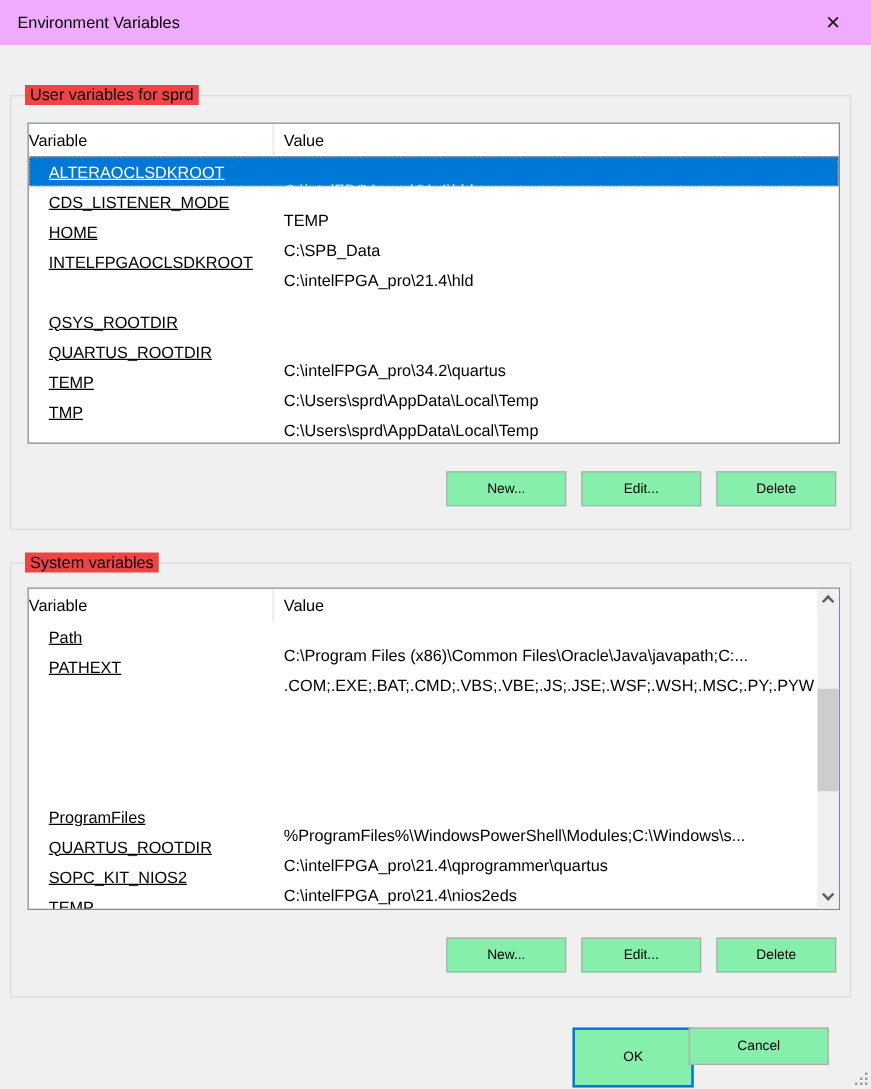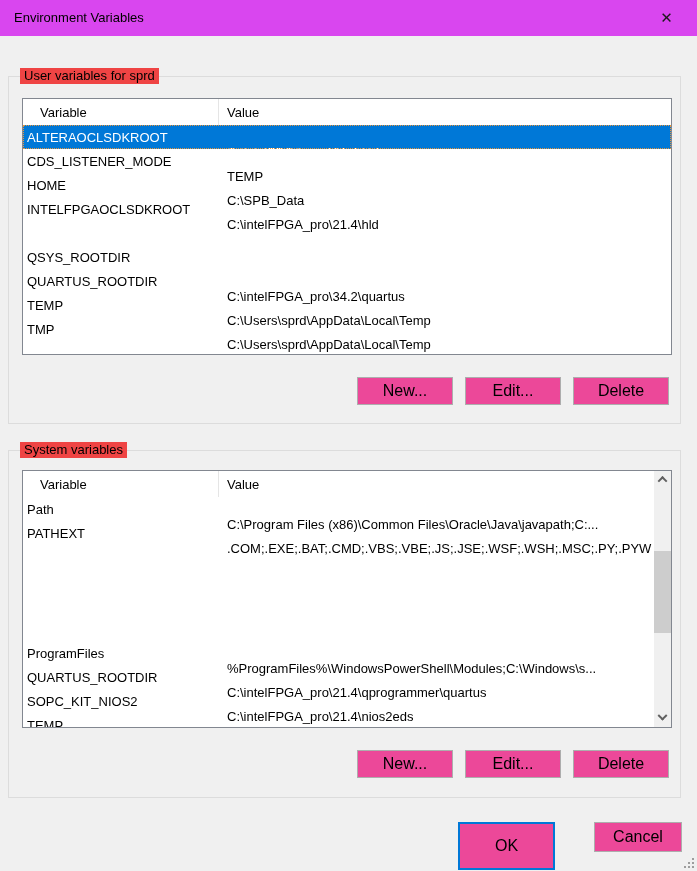--- a/index.html
+++ b/index.html
@@ -6,21 +6,21 @@
   html,body { width:697px; height:871px; }
   body {
     font-family:"Liberation Sans", sans-serif;
     background:#f0f0f0;
     position:relative;
     overflow:hidden;
     font-size:13px;
     color:#000;
   }
   
-  .titlebar { position:absolute; left:0; top:0; width:697px; height:36px; background:#d946ef; }
+  .titlebar { position:absolute; left:0; top:0; width:697px; height:36px; background:#f0abfc; }
   .titlebar .title { position:absolute; left:14px; top:0; line-height:36px; font-size:13px; }
   .close-btn {
     position:absolute; right:8px; top:0; width:45px; height:36px;
     display:flex; align-items:center; justify-content:center;
     font-size:15px; color:#1a1a1a; background:transparent; border:none; cursor:default;
   }
   
   .groupbox { position:absolute; border:1px solid #dcdcdc; }
   #group-user   { left:8px; top:76px;  width:673px; height:348px; }
   #group-system { left:8px; top:450px; width:673px; height:348px; }
@@ -29,57 +29,57 @@
     padding:0 4px; font-size:13px; line-height:16px;
   }
   
   .listview {
     position:absolute; background:#ffffff; border:1px solid #828790; overflow:hidden;
   }
   #user-table   { left:22px; top:98px;  width:650px; height:257px; }
   #system-table { left:22px; top:470px; width:650px; height:258px; }
   .lv-header { display:flex; height:26px; align-items:center; }
   .lv-header .hcol-name {
-    width:196px; padding-left:17px; height:100%; display:flex; align-items:center;
+    width:196px; padding-left:0; height:100%; display:flex; align-items:center;
     border-right:1px solid #e5e5e5;
   }
   .lv-header .hcol-value { flex:1; padding-left:8px; height:100%; display:flex; align-items:center; }
   .lv-row { display:flex; height:24px; align-items:center; }
-  .lv-row .cell-name  { width:196px; padding-left:4px; white-space:nowrap; overflow:hidden; }
+  .lv-row .cell-name  { width:196px; padding-left:16px; white-space:nowrap; overflow:hidden;text-decoration:underline; }
   .lv-row .cell-value { flex:1; padding-left:8px; white-space:nowrap; overflow:hidden;margin-top:31px; }
   .lv-row.selected { background:#0078d7; color:#fff; outline:1px dotted #e8963c; outline-offset:-1px; }
   #system-table .lv-body, #system-table .lv-header { margin-right:17px; }
   
   .vscroll {
     position:absolute; top:0; right:0; width:17px; height:100%;
     background:#f0f0f0;
   }
   .sb-arrow {
     position:absolute; left:0; width:17px; height:17px; background:#f0f0f0;
     display:flex; align-items:center; justify-content:center;
   }
   .sb-arrow.up { top:0; } .sb-arrow.down { bottom:0; }
   .chev { width:7px; height:7px; border-left:2px solid #606060; border-top:2px solid #606060; }
   .chev.up { transform:rotate(45deg) translate(1px,1px); }
   .chev.down { transform:rotate(225deg) translate(2px,2px); }
   .sb-thumb { position:absolute; left:0; top:80px; width:17px; height:82px; background:#cdcdcd; }
   
   .btn {
-    position:absolute; width:96px; height:28px; background:#ec4899;
-    border:1px solid #adadad; font-family:"Liberation Sans",sans-serif; font-size:16px;
+    position:absolute; width:96px; height:28px; background:#86efac;
+    border:1px solid #adadad; font-family:"Liberation Sans",sans-serif; font-size:11px;
     color:#000; display:flex; align-items:center; justify-content:center; cursor:default;
   }
   #btn-user-new    { left:357px; top:377px; }
   #btn-user-edit   { left:465px; top:377px; }
   #btn-user-delete { left:573px; top:377px; }
   #btn-sys-new     { left:357px; top:750px; }
   #btn-sys-edit    { left:465px; top:750px; }
   #btn-sys-delete  { left:573px; top:750px; }
   #btn-ok     { left:458px; top:822px; width:97px; height:48px; border:2px solid #0078d7; }
-  #btn-cancel { left:594px; top:822px; width:88px; height:30px; }
+  #btn-cancel { left:551px; top:822px; width:112px; height:30px; }
   
   .grip { position:absolute; right:2px; bottom:2px; width:13px; height:13px; }
 </style>
 </head>
 <body>
 
 <div class="titlebar">
   <div class="title">Environment Variables</div>
   <button class="close-btn">✕</button>
 </div>

